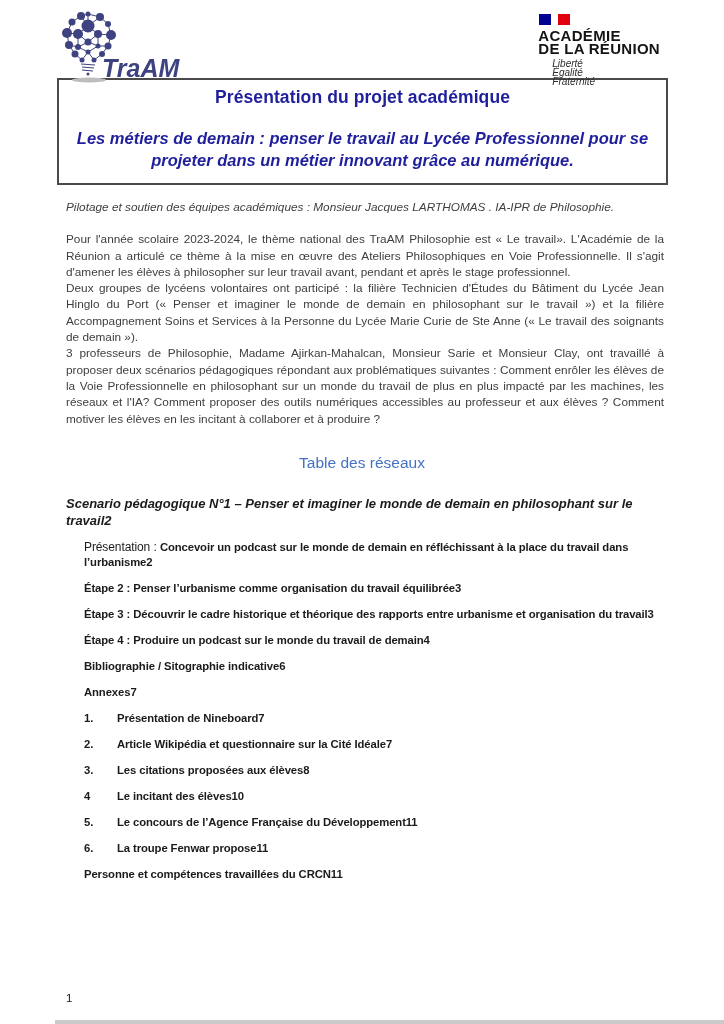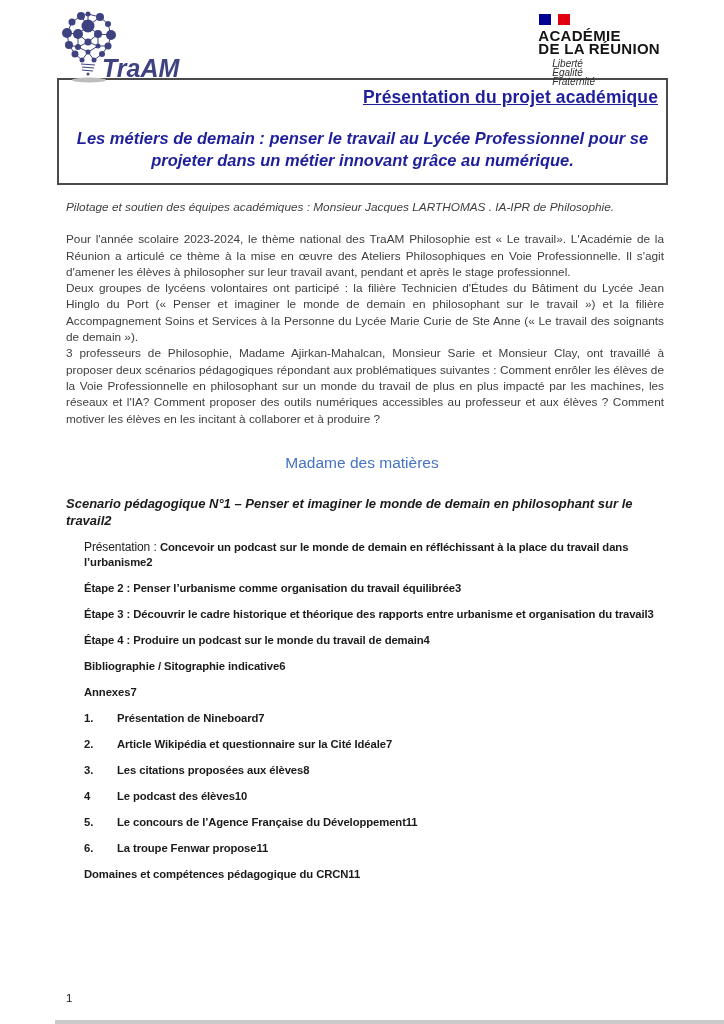--- a/index.html
+++ b/index.html
@@ -22,21 +22,21 @@
   .flag .f-red   { width: 12px; background: #e1000f; }
   .academy-name { font-weight: bold; font-size: 15px; line-height: 13px;
                   letter-spacing: 0.3px; color: #141414; }
   .motto { margin: 4px 0 0 14px; font-family: Liberation Sans, sans-serif;
            font-style: italic; font-size: 10px; line-height: 9px; color: #2e2e2e; }
 
   
   .title-box { margin: 2px 56px 0 57px; border: 2px solid #4a4a4a;
                padding: 7px 8px 12px; background: #ffffff; }
   .box-title { color: #1f1f9c; font-weight: bold; font-size: 17.5px;
-               text-align: right; letter-spacing: 0.1px; text-decoration: underline; }
+               text-align: center; letter-spacing: 0.1px; }
   .box-subtitle { color: #1f1f9c; font-weight: bold; font-style: italic;
                   font-size: 16.5px; line-height: 22px; text-align: center;
                   margin-top: 19px; }
 
   
   .body-text { margin: 14px 60px 0 66px; color: #3e3e3e; font-size: 11.8px;
                line-height: 16.3px; text-align: justify; }
   .body-text p { margin: 0; }
   .p-gap { margin-bottom: 16px !important; font-style: italic; }
 
@@ -157,21 +157,21 @@
     <div class="box-subtitle">Les métiers de demain : penser le travail au Lycée Professionnel pour se projeter dans un métier innovant grâce au numérique.</div>
   </div>
 
   <div class="body-text">
     <p class="p-gap">Pilotage et soutien des équipes académiques : Monsieur Jacques LARTHOMAS . IA-IPR de Philosophie.</p>
     <p>Pour l'année scolaire 2023-2024, le thème national des TraAM Philosophie est « Le travail». L'Académie de la Réunion a articulé ce thème à la mise en œuvre des Ateliers Philosophiques en Voie Professionnelle. Il s'agit d'amener les élèves à philosopher sur leur travail avant, pendant et après le stage professionnel.</p>
     <p>Deux groupes de lycéens volontaires ont participé : la filière Technicien d'Études du Bâtiment du Lycée Jean Hinglo du Port (« Penser et imaginer le monde de demain en philosophant sur le travail ») et la filière Accompagnement Soins et Services à la Personne du Lycée Marie Curie de Ste Anne (« Le travail des soignants de demain »).</p>
     <p>3 professeurs de Philosophie, Madame Ajirkan-Mahalcan, Monsieur Sarie et Monsieur Clay, ont travaillé à proposer deux scénarios pédagogiques répondant aux problématiques suivantes : Comment enrôler les élèves de la Voie Professionnelle en philosophant sur un monde du travail de plus en plus impacté par les machines, les réseaux et l'IA? Comment proposer des outils numériques accessibles au professeur et aux élèves ?  Comment motiver les élèves en les incitant à  collaborer et à produire ?</p>
   </div>
 
-  <h2 class="toc-heading">Madame des matières</h2>
+  <h2 class="toc-heading">Table des réseaux</h2>
 
   <div class="toc">
     <div class="toc-scenario">Scenario pédagogique N°1 – Penser et imaginer le monde de demain en philosophant sur le travail2</div>
 
     <div class="toc-lvl2">
       <span class="pres-lead">Présentation : </span><span>Concevoir un podcast sur le monde de demain en réfléchissant à la place du travail dans l’urbanisme2</span>
     </div>
 
     <div class="toc-lvl2">Étape 2 : Penser l’urbanisme comme organisation du travail équilibrée3</div>
     <div class="toc-lvl2">Étape 3 : Découvrir le cadre historique et théorique des rapports entre urbanisme et organisation du travail3</div>
@@ -186,30 +186,30 @@
     <div class="toc-num">
       <span class="num">2.</span>
       <span class="txt">Article Wikipédia et questionnaire sur la Cité Idéale7</span>
     </div>
     <div class="toc-num">
       <span class="num">3.</span>
       <span class="txt">Les citations proposées aux élèves8</span>
     </div>
     <div class="toc-num">
       <span class="num">4</span>
-      <span class="txt">Le podcast des élèves10</span>
+      <span class="txt">Le incitant des élèves10</span>
     </div>
     <div class="toc-num">
       <span class="num">5.</span>
       <span class="txt">Le concours de l’Agence Française du Développement11</span>
     </div>
     <div class="toc-num">
       <span class="num">6.</span>
       <span class="txt">La troupe Fenwar propose11</span>
     </div>
 
-    <div class="toc-lvl2">Domaines et compétences pédagogique du CRCN11</div>
+    <div class="toc-lvl2">Personne et compétences travaillées du CRCN11</div>
   </div>
 
   <div class="page-number">1</div>
   <div class="next-page-edge"></div>
 
 </div>
 
 </body></html>

